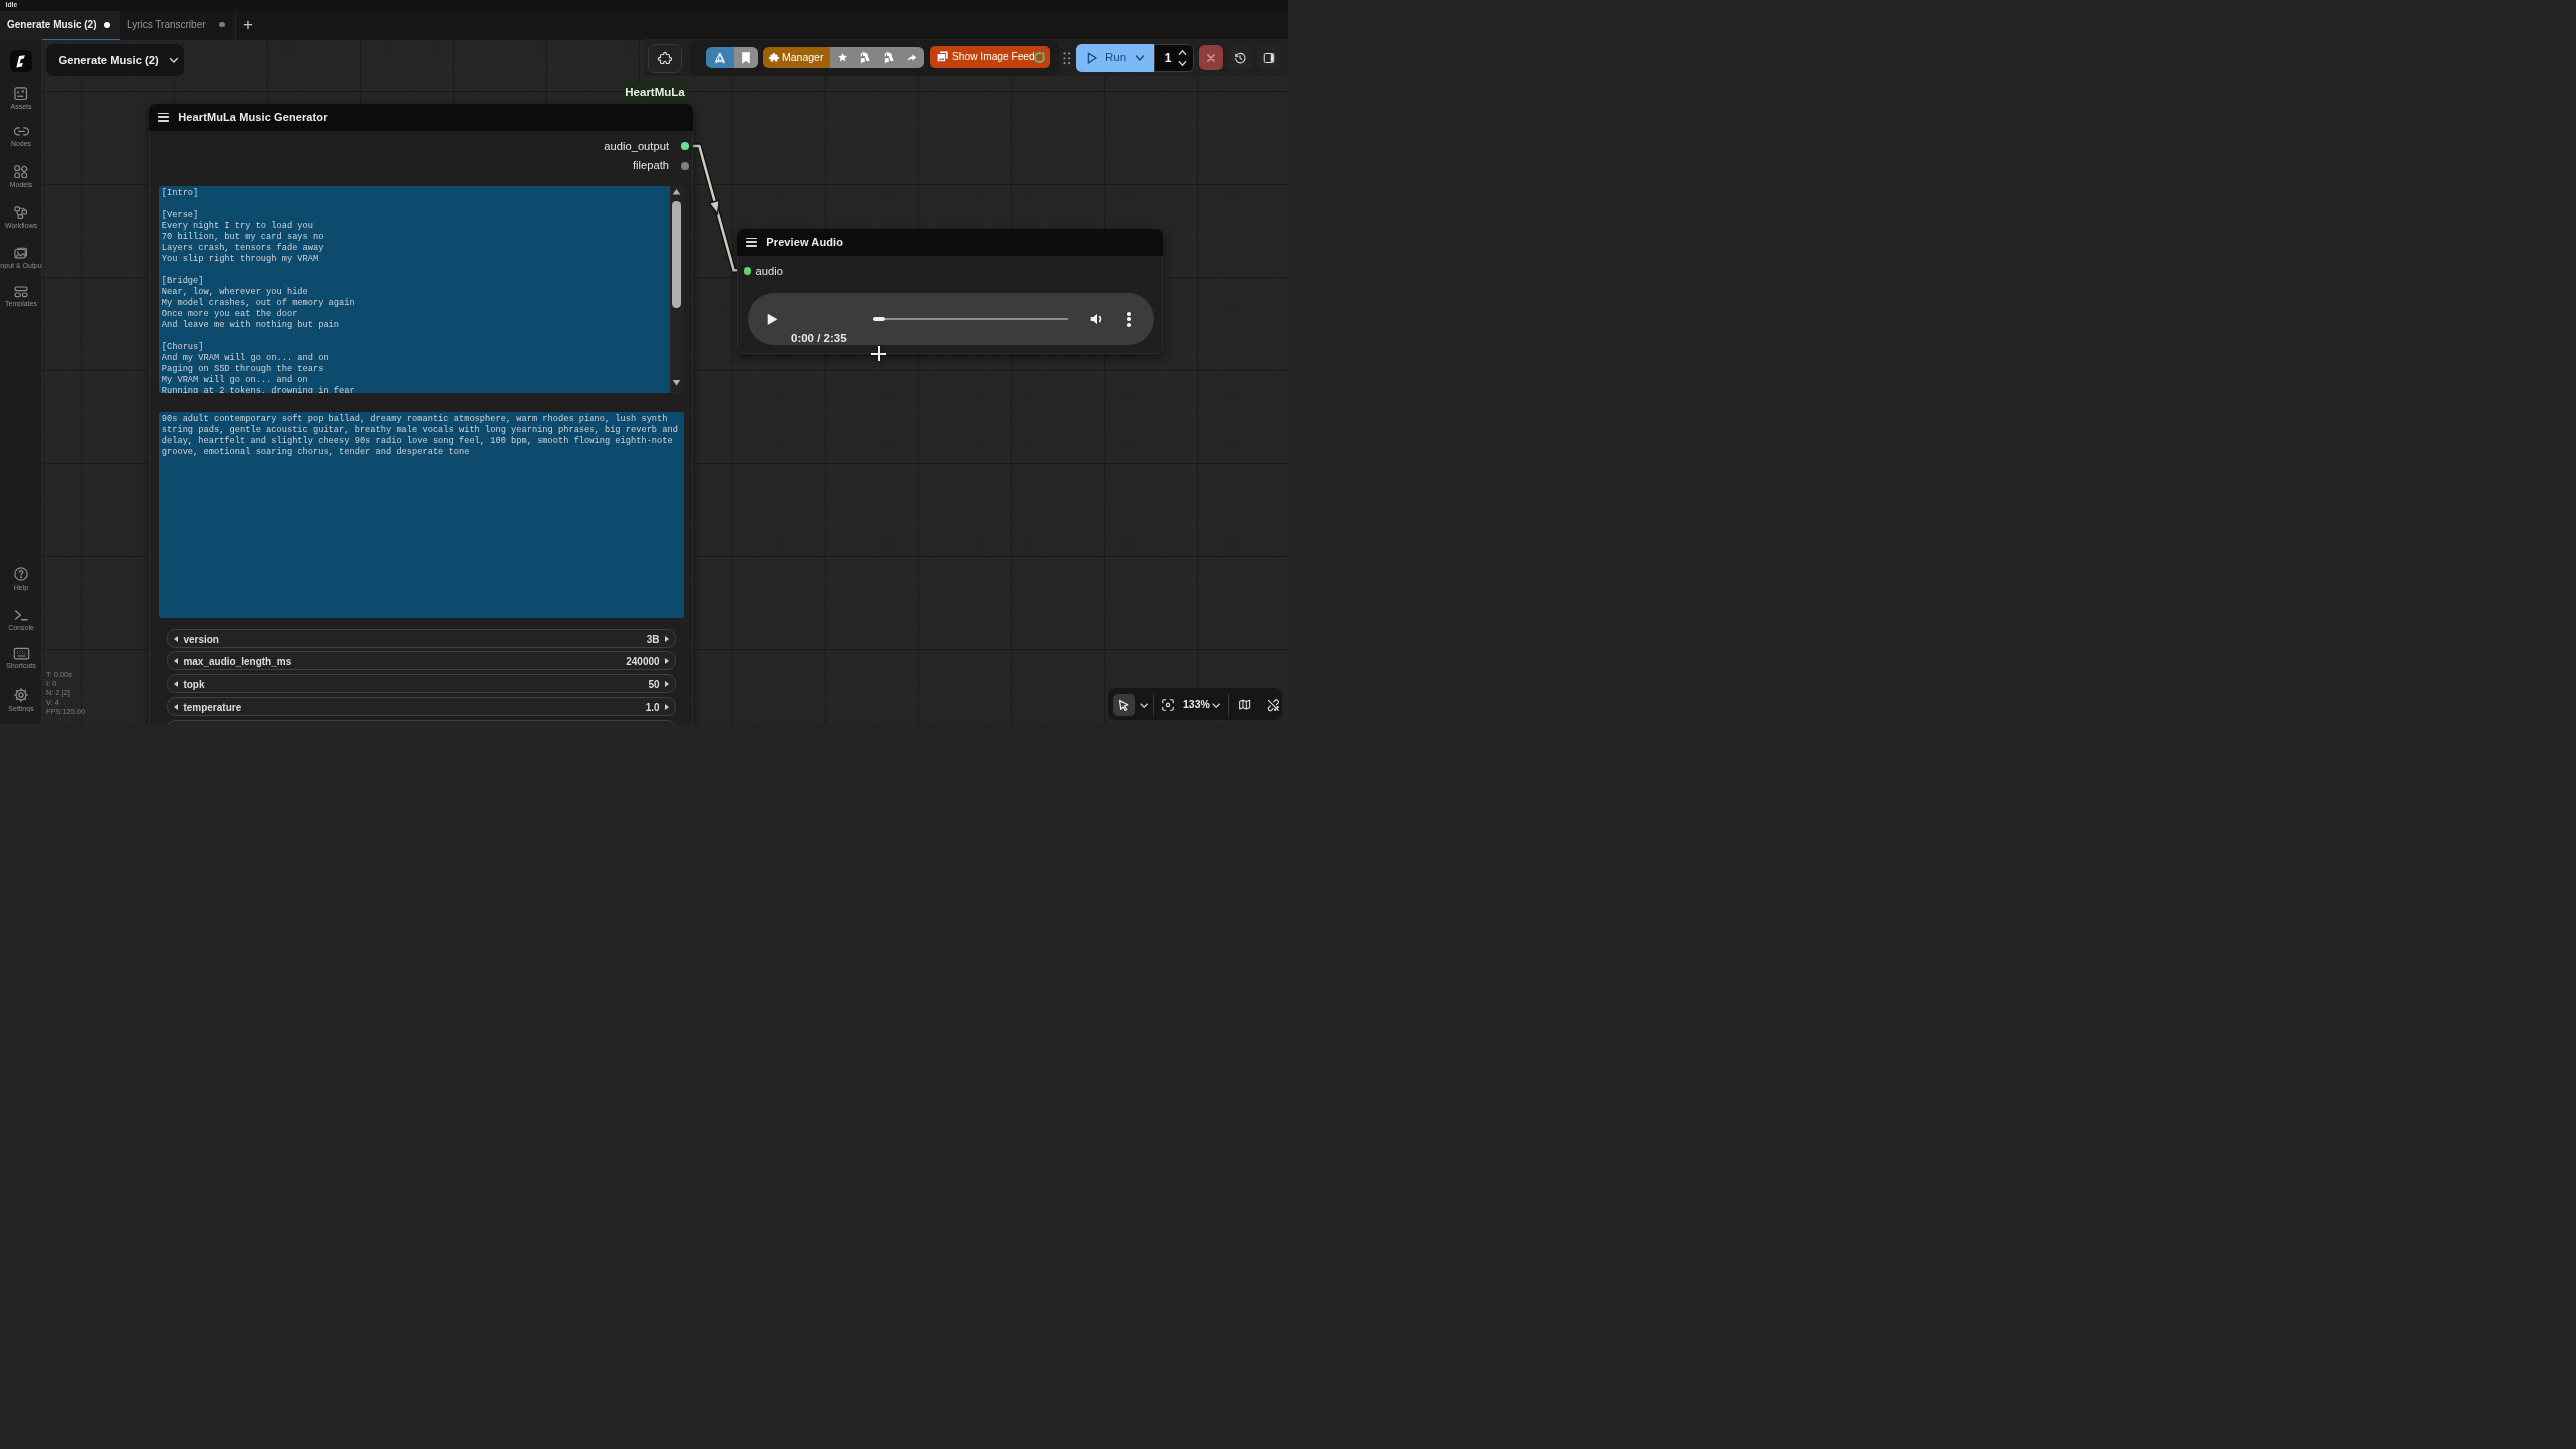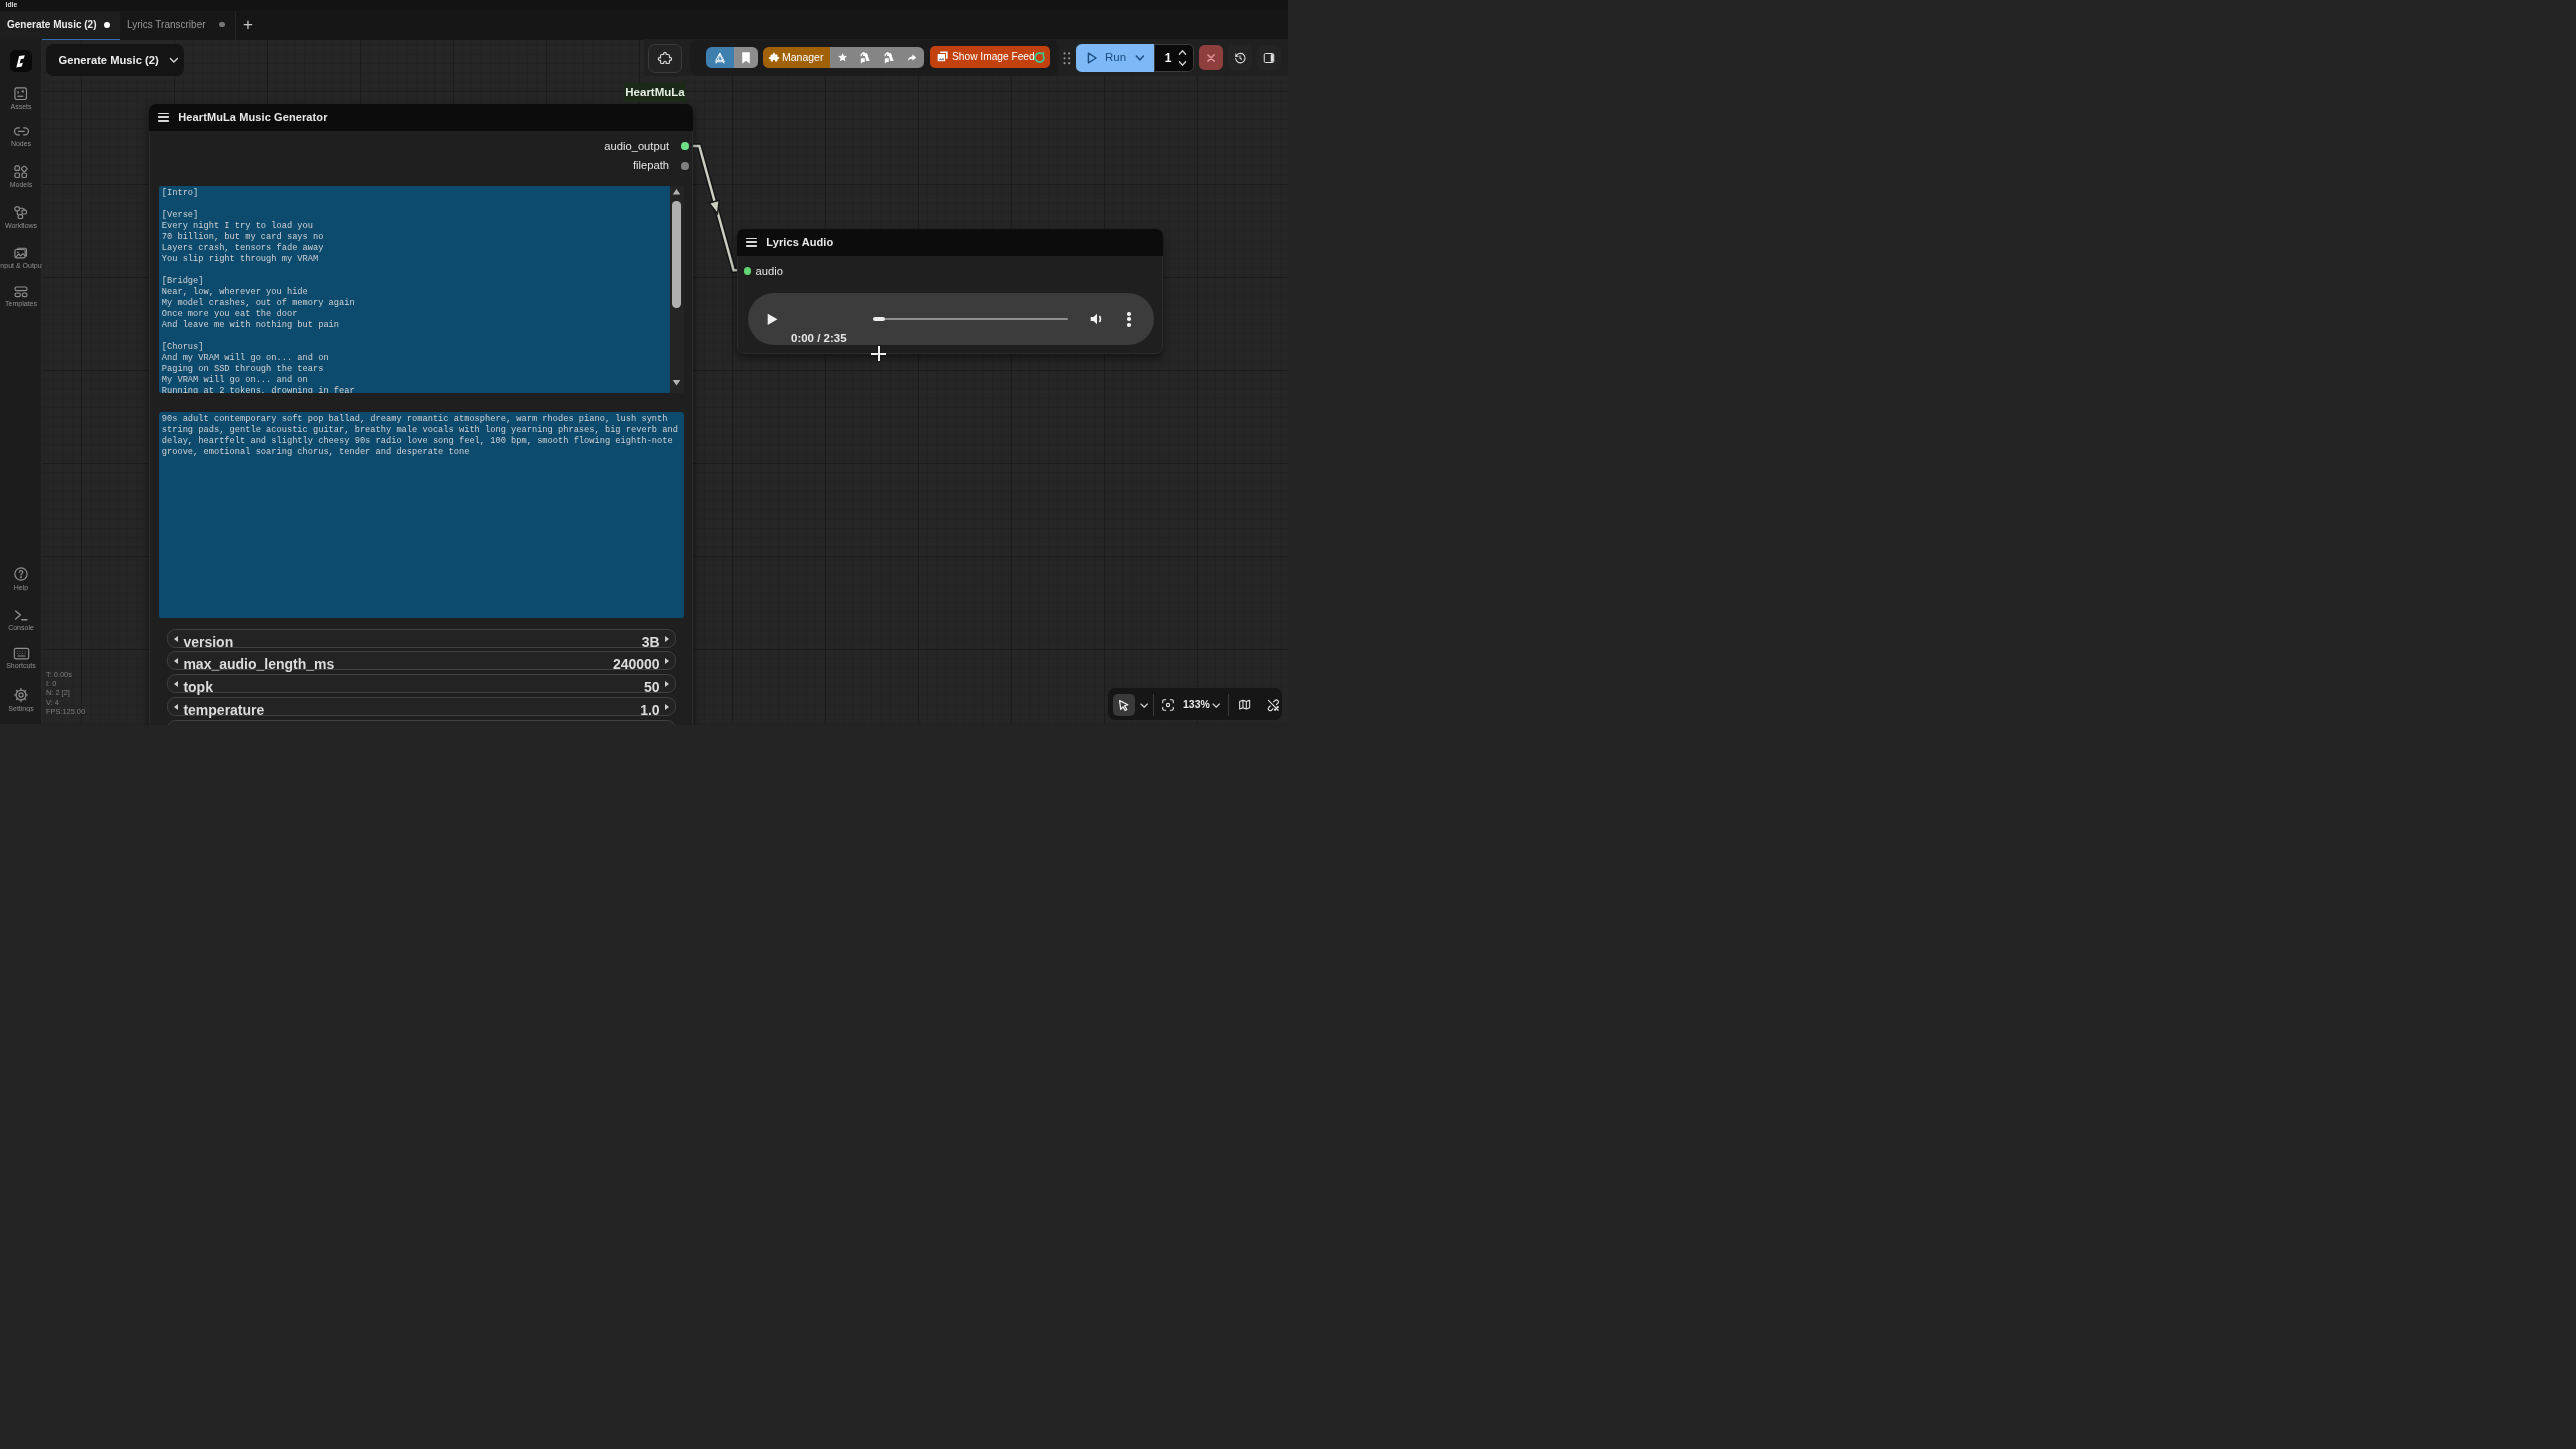--- a/index.html
+++ b/index.html
@@ -53,21 +53,21 @@
   .burger { position:absolute; left:9px; top:8.4px; width:11px; height:9px; }
   .burger div { height:1.7px; background:#d8d8d8; margin-bottom:2px; border-radius:0.7px;}
   .slotlab { position:absolute; color:#e4e4e4; font-size:11.2px; }
   .dot { position:absolute; width:7.7px; height:7.7px; border-radius:50%; }
 
   #node1 { left:149px; top:104px; width:544px; height:630px; border-radius:7px 7px 0 0; }
   .ta { position:absolute; background:#0c4a6e; border-radius:2.8px; overflow:hidden; }
   .ta pre { font-family:"Liberation Mono", monospace; font-size:8.7px; line-height:11px;
     color:#d2d2d2; padding:2.1px 2.8px; }
   .wrow { position:absolute; left:17px; width:509px; height:19px; background:#232323;
-    border:1px solid #404040; border-radius:8.4px; color:#dcdcdc; font-size:14px; }
+    border:1px solid #404040; border-radius:8.4px; color:#dcdcdc; font-size:10px; }
   .wrow .lab { position:absolute; left:15.4px; top:3.5px; font-weight:600; }
   .wrow .val { position:absolute; right:15.4px; top:3.5px; font-weight:600; }
   .wrow .la { position:absolute; left:5.6px; top:6px; width:0; height:0;
     border-top:3.5px solid transparent; border-bottom:3.5px solid transparent; border-right:4.9px solid #cfcfcf; }
   .wrow .ra { position:absolute; right:5.6px; top:6px; width:0; height:0;
     border-top:3.5px solid transparent; border-bottom:3.5px solid transparent; border-left:4.9px solid #cfcfcf; }
 
   #badge { left:624px; top:83px; width:62px; height:19px; background:#1c2a18;
     border-radius:2.1px; color:#e6efe1; font-size:11.5px; font-weight:bold; text-align:center; line-height:18px; }
 
@@ -413,21 +413,21 @@
 
   <div id="badge" class="abs">HeartMuLa</div>
 
   <div id="node2" class="node">
     <div class="nhead">
         <div class="burger">
           <div></div>
           <div></div>
           <div></div>
         </div>
-      <span class="ttl">Lyrics Audio</span>
+      <span class="ttl">Preview Audio</span>
       </div>
     <span class="dot" style="left:5.6px; top:37px; background:#63d374;"></span>
     <span class="slotlab" style="left:17.5px; top:35px;">audio</span>
     <div id="player">
       <svg class="abs" style="left:19px;top:19.6px" width="11.2" height="12.6" viewBox="0 0 16 18">
         <path d="M1 1 L15 9 L1 17 Z" fill="#f0f0f0"></path>
         </svg>
       <span class="abs" style="left:43px; top:19px; color:#e8e8e8; font-size:11.5px; font-weight:bold;margin-top:20px;">0:00 / 2:35</span>
       <div class="abs" style="left:125px; top:25px; width:195px; height:2px; background:#8f8f8f; border-radius:1.4px;"></div>
       <div class="abs" style="left:125px; top:24px; width:12px; height:4.2px; background:#ededed; border-radius:2.1px;"></div>

